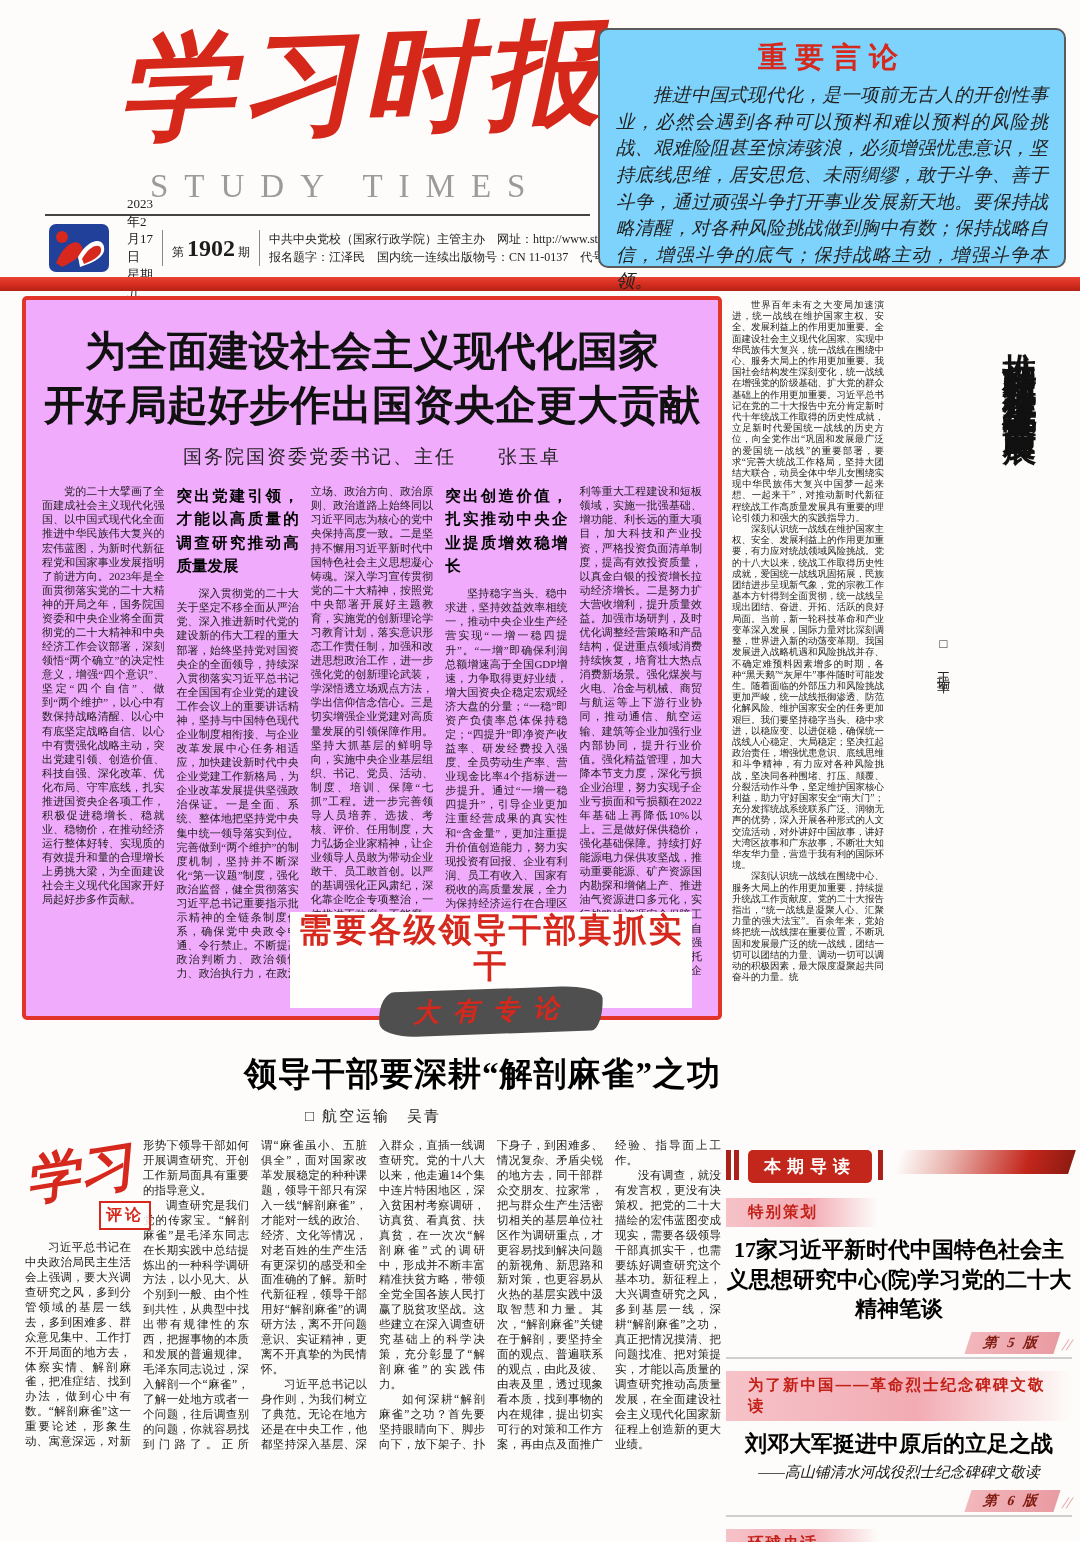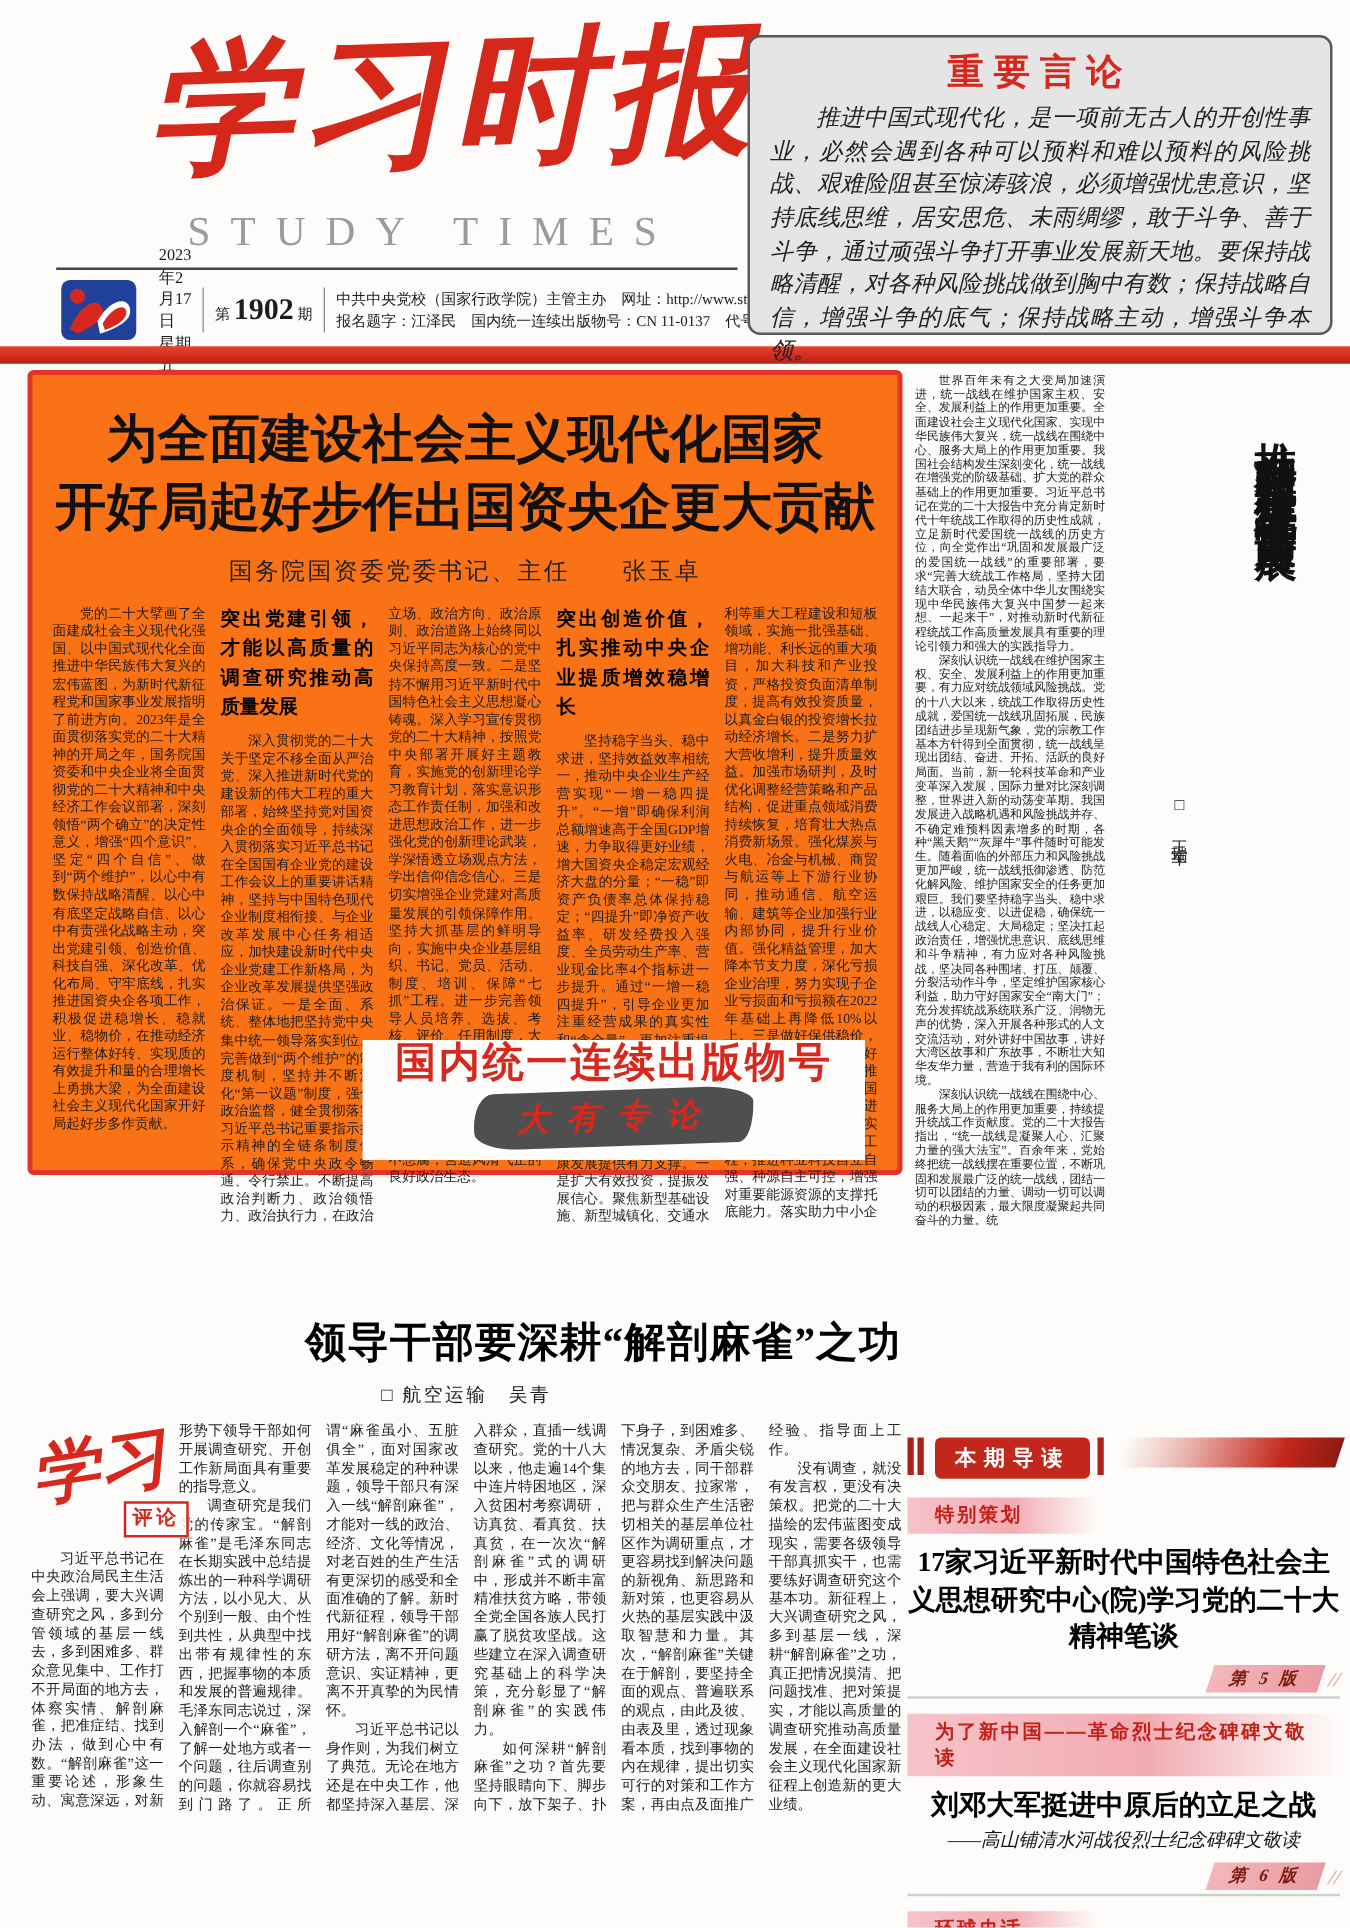--- a/index.html
+++ b/index.html
@@ -16,28 +16,28 @@
   .logo{width:62px;height:50px;flex:0 0 auto;margin-right:8px;}
   .dl-group{padding:0 9px;font-size:13px;line-height:1.35;text-align:left;}
   .dl-sep{width:0;height:36px;border-left:1px solid #888;}
   .issue-line{font-size:12px;display:flex;align-items:baseline;white-space:nowrap;}
   .issue-no{font-size:24px;font-weight:bold;padding:0 3px;font-family:"Liberation Serif",serif;}
   .pub-group{font-size:12px;line-height:1.5;text-align:left;white-space:nowrap;}
   .red-band{position:absolute;left:0;top:277px;width:1080px;height:14px;
       background:linear-gradient(180deg,#ea4434 0%,#d32b1d 55%,#b32317 100%);}
   
   .quote-box{position:absolute;left:598px;top:28px;width:468px;height:240px;
-      border:2px solid #5a5a5a;border-radius:10px;background:#e5e5e5;box-sizing:border-box;padding:6px 16px;}
+      border:2px solid #5a5a5a;border-radius:10px;background:#7dd3fc;box-sizing:border-box;padding:6px 16px;}
   .quote-title{text-align:center;color:#d6281c;font-weight:bold;font-size:29px;
       font-family:"Liberation Sans",sans-serif;letter-spacing:8px;margin:2px 0 4px 0;}
   .quote-body{font-size:18.5px;line-height:1.44;text-align:justify;text-indent:2em;
       font-style:italic;color:#222;}
   
-  .main-frame{position:absolute;left:22px;top:296px;width:700px;height:644px;box-sizing:border-box;
-      border:4px solid #e3342a;border-radius:5px;background:#f97316;}
+  .main-frame{position:absolute;left:22px;top:296px;width:700px;height:724px;box-sizing:border-box;
+      border:4px solid #e3342a;border-radius:5px;background:#f0abfc;}
   .lead-headline{margin-top:24px;text-align:center;font-family:"Liberation Sans","DejaVu Sans",sans-serif;
       font-weight:bold;font-size:41px;line-height:1.32;color:#111;}
   .lead-byline{margin-top:12px;text-align:center;font-size:19px;letter-spacing:2px;color:#222;}
   .lead-body{margin:14px 16px 0 16px;height:502px;column-count:5;column-gap:12px;
       font-size:11px;line-height:1.28;text-align:justify;overflow:hidden;}
   .lead-body p{margin:0;text-indent:2em;}
   .lead-body h3{font-family:"Liberation Sans",sans-serif;font-size:15.5px;line-height:1.5;
       margin:9px 0;font-weight:bold;color:#000;break-inside:avoid;text-align:justify;}
   .jump{font-weight:bold;font-family:"Liberation Sans",sans-serif;}
   .slogan-wrap{position:absolute;right:26px;bottom:8px;width:402px;height:96px;background:#fffefd;
@@ -144,21 +144,21 @@
   <div class="lead-body">
     <p>党的二十大擘画了全面建成社会主义现代化强国、以中国式现代化全面推进中华民族伟大复兴的宏伟蓝图，为新时代新征程党和国家事业发展指明了前进方向。2023年是全面贯彻落实党的二十大精神的开局之年，国务院国资委和中央企业将全面贯彻党的二十大精神和中央经济工作会议部署，深刻领悟“两个确立”的决定性意义，增强“四个意识”、坚定“四个自信”、做到“两个维护”，以心中有数保持战略清醒、以心中有底坚定战略自信、以心中有责强化战略主动，突出党建引领、创造价值、科技自强、深化改革、优化布局、守牢底线，扎实推进国资央企各项工作，积极促进稳增长、稳就业、稳物价，在推动经济运行整体好转、实现质的有效提升和量的合理增长上勇挑大梁，为全面建设社会主义现代化国家开好局起好步多作贡献。</p>
     <h3>突出党建引领，才能以高质量的调查研究推动高质量发展</h3>
     <p>深入贯彻党的二十大关于坚定不移全面从严治党、深入推进新时代党的建设新的伟大工程的重大部署，始终坚持党对国资央企的全面领导，持续深入贯彻落实习近平总书记在全国国有企业党的建设工作会议上的重要讲话精神，坚持与中国特色现代企业制度相衔接、与企业改革发展中心任务相适应，加快建设新时代中央企业党建工作新格局，为企业改革发展提供坚强政治保证。一是全面、系统、整体地把坚持党中央集中统一领导落实到位。完善做到“两个维护”的制度机制，坚持并不断深化“第一议题”制度，强化政治监督，健全贯彻落实习近平总书记重要指示批示精神的全链条制度体系，确保党中央政令畅通、令行禁止。不断提高政治判断力、政治领悟力、政治执行力，在政治立场、政治方向、政治原则、政治道路上始终同以习近平同志为核心的党中央保持高度一致。二是坚持不懈用习近平新时代中国特色社会主义思想凝心铸魂。深入学习宣传贯彻党的二十大精神，按照党中央部署开展好主题教育，实施党的创新理论学习教育计划，落实意识形态工作责任制，加强和改进思想政治工作，进一步强化党的创新理论武装，学深悟透立场观点方法，学出信仰信念信心。三是切实增强企业党建对高质量发展的引领保障作用。坚持大抓基层的鲜明导向，实施中央企业基层组织、书记、党员、活动、制度、培训、保障“七抓”工程。进一步完善领导人员培养、选拔、考核、评价、任用制度，大力弘扬企业家精神，让企业领导人员敢为带动企业敢干、员工敢首创。以严的基调强化正风肃纪，深化靠企吃企专项整治，一体推进不敢腐、不能腐、不想腐，营造风清气正的良好政治生态。</p>
     <h3>突出创造价值，扎实推动中央企业提质增效稳增长</h3>
     <p>坚持稳字当头、稳中求进，坚持效益效率相统一，推动中央企业生产经营实现“一增一稳四提升”。“一增”即确保利润总额增速高于全国GDP增速，力争取得更好业绩，增大国资央企稳定宏观经济大盘的分量；“一稳”即资产负债率总体保持稳定；“四提升”即净资产收益率、研发经费投入强度、全员劳动生产率、营业现金比率4个指标进一步提升。通过“一增一稳四提升”，引导企业更加注重经营成果的真实性和“含金量”，更加注重提升价值创造能力，努力实现投资有回报、企业有利润、员工有收入、国家有税收的高质量发展，全力为保持经济运行在合理区间、促进国民经济持续健康发展提供有力支撑。一是扩大有效投资，提振发展信心。聚焦新型基础设施、新型城镇化、交通水利等重大工程建设和短板领域，实施一批强基础、增功能、利长远的重大项目，加大科技和产业投资，严格投资负面清单制度，提高有效投资质量，以真金白银的投资增长拉动经济增长。二是努力扩大营收增利，提升质量效益。加强市场研判，及时优化调整经营策略和产品结构，促进重点领域消费持续恢复，培育壮大热点消费新场景。强化煤炭与火电、冶金与机械、商贸与航运等上下游行业协同，推动通信、航空运输、建筑等企业加强行业内部协同，提升行业价值。强化精益管理，加大降本节支力度，深化亏损企业治理，努力实现子企业亏损面和亏损额在2022年基础上再降低10%以上。三是做好保供稳价，强化基础保障。持续打好能源电力保供攻坚战，推动重要能源、矿产资源国内勘探和增储上产、推进油气资源进口多元化，实行战略性资源安全保障工程，推进种业科技自立自强、种源自主可控，增强对重要能源资源的支撑托底能力。落实助力中小企业纾困解难的政策举措，带动产业链、生态圈企业创造更多就业岗位。</p>
 
   </div>
 
   <div class="slogan-wrap">
-    <div class="slogan-text">国内统一连续出版物号</div>
+    <div class="slogan-text">需要各级领导干部真抓实干</div>
     <div class="slogan-stamp">大有专论</div>
   </div>
 </div>
 
 <div class="right-region">
   <div class="rt-colA">
     <p>世界百年未有之大变局加速演进，统一战线在维护国家主权、安全、发展利益上的作用更加重要。全面建设社会主义现代化国家、实现中华民族伟大复兴，统一战线在围绕中心、服务大局上的作用更加重要。我国社会结构发生深刻变化，统一战线在增强党的阶级基础、扩大党的群众基础上的作用更加重要。习近平总书记在党的二十大报告中充分肯定新时代十年统战工作取得的历史性成就，立足新时代爱国统一战线的历史方位，向全党作出“巩固和发展最广泛的爱国统一战线”的重要部署，要求“完善大统战工作格局，坚持大团结大联合，动员全体中华儿女围绕实现中华民族伟大复兴中国梦一起来想、一起来干”，对推动新时代新征程统战工作高质量发展具有重要的理论引领力和强大的实践指导力。</p>
     <p>深刻认识统一战线在维护国家主权、安全、发展利益上的作用更加重要，有力应对统战领域风险挑战。党的十八大以来，统战工作取得历史性成就，爱国统一战线巩固拓展，民族团结进步呈现新气象，党的宗教工作基本方针得到全面贯彻，统一战线呈现出团结、奋进、开拓、活跃的良好局面。当前，新一轮科技革命和产业变革深入发展，国际力量对比深刻调整，世界进入新的动荡变革期。我国发展进入战略机遇和风险挑战并存、不确定难预料因素增多的时期，各种“黑天鹅”“灰犀牛”事件随时可能发生。随着面临的外部压力和风险挑战更加严峻，统一战线抵御渗透、防范化解风险、维护国家安全的任务更加艰巨。我们要坚持稳字当头、稳中求进，以稳应变、以进促稳，确保统一战线人心稳定、大局稳定；坚决扛起政治责任，增强忧患意识、底线思维和斗争精神，有力应对各种风险挑战，坚决同各种围堵、打压、颠覆、分裂活动作斗争，坚定维护国家核心利益，助力守好国家安全“南大门”；充分发挥统战系统联系广泛、润物无声的优势，深入开展各种形式的人文交流活动，对外讲好中国故事，讲好大湾区故事和广东故事，不断壮大知华友华力量，营造于我有利的国际环境。</p>
     <p>深刻认识统一战线在围绕中心、服务大局上的作用更加重要，持续提升统战工作贡献度。党的二十大报告指出，“统一战线是凝聚人心、汇聚力量的强大法宝”。百余年来，党始终把统一战线摆在重要位置，不断巩固和发展最广泛的统一战线，团结一切可以团结的力量、调动一切可以调动的积极因素，最大限度凝聚起共同奋斗的力量。统</p>
   </div>

